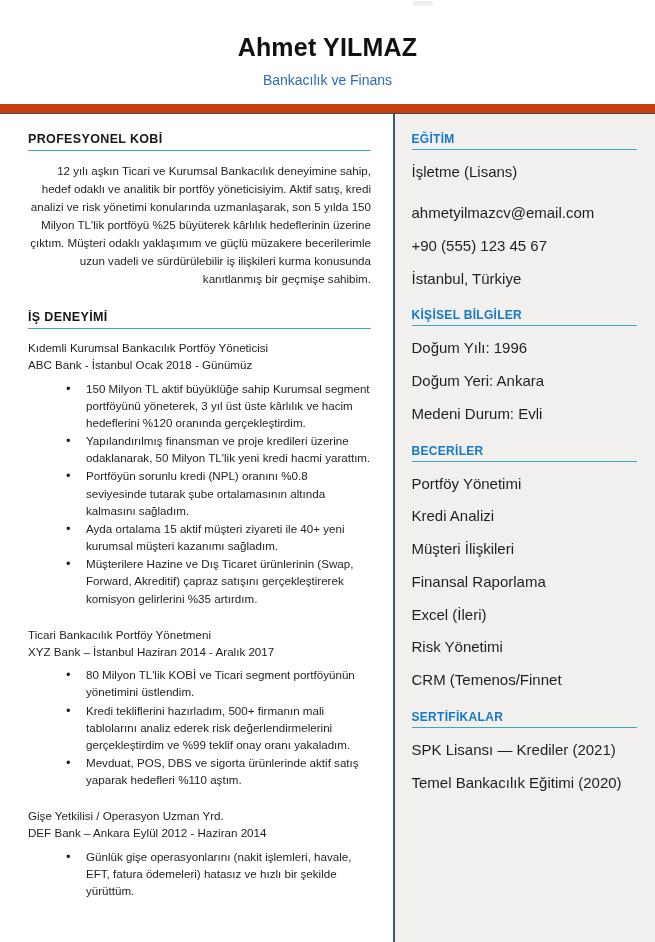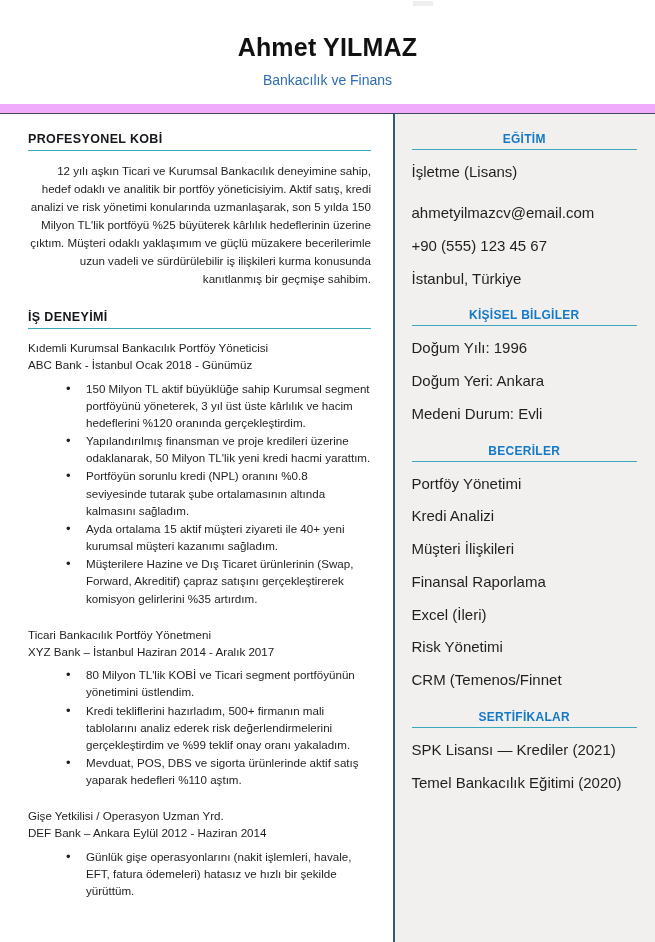--- a/index.html
+++ b/index.html
@@ -11,21 +11,21 @@
     width: 655px; height: 942px;
     font-family: "Liberation Sans", sans-serif;
     color: #1a1a1a;
     overflow: hidden;
     position: relative;
   }
 
   .page {
     width: 655px; height: 942px;
     position: relative;
-    background: #f0abfc;
+    background: #c2410c;
   }
 
   
   .top-artifact {
     position: absolute;
     left: 413px; top: 1px;
     width: 20px; height: 5px;
     background: #e9e9e9;
     opacity: .75;
   }
@@ -133,21 +133,20 @@
   
   .sec-right { margin-bottom: 19px; }
   .sec-right-title {
     font-size: 12px;
     font-weight: bold;
     color: #1479c9;
     letter-spacing: .3px;
     padding-bottom: 3px;
     border-bottom: 1.5px solid #3aa7bd;
     margin: 0 0 11px 0;
-    text-align: center;
   }
   .side-item {
     font-size: 15px;
     line-height: 1.45;
     color: #1f1f1f;
     margin-bottom: 11px;
   }
   .side-item:last-child { margin-bottom: 0; }
 </style>
 </head>

